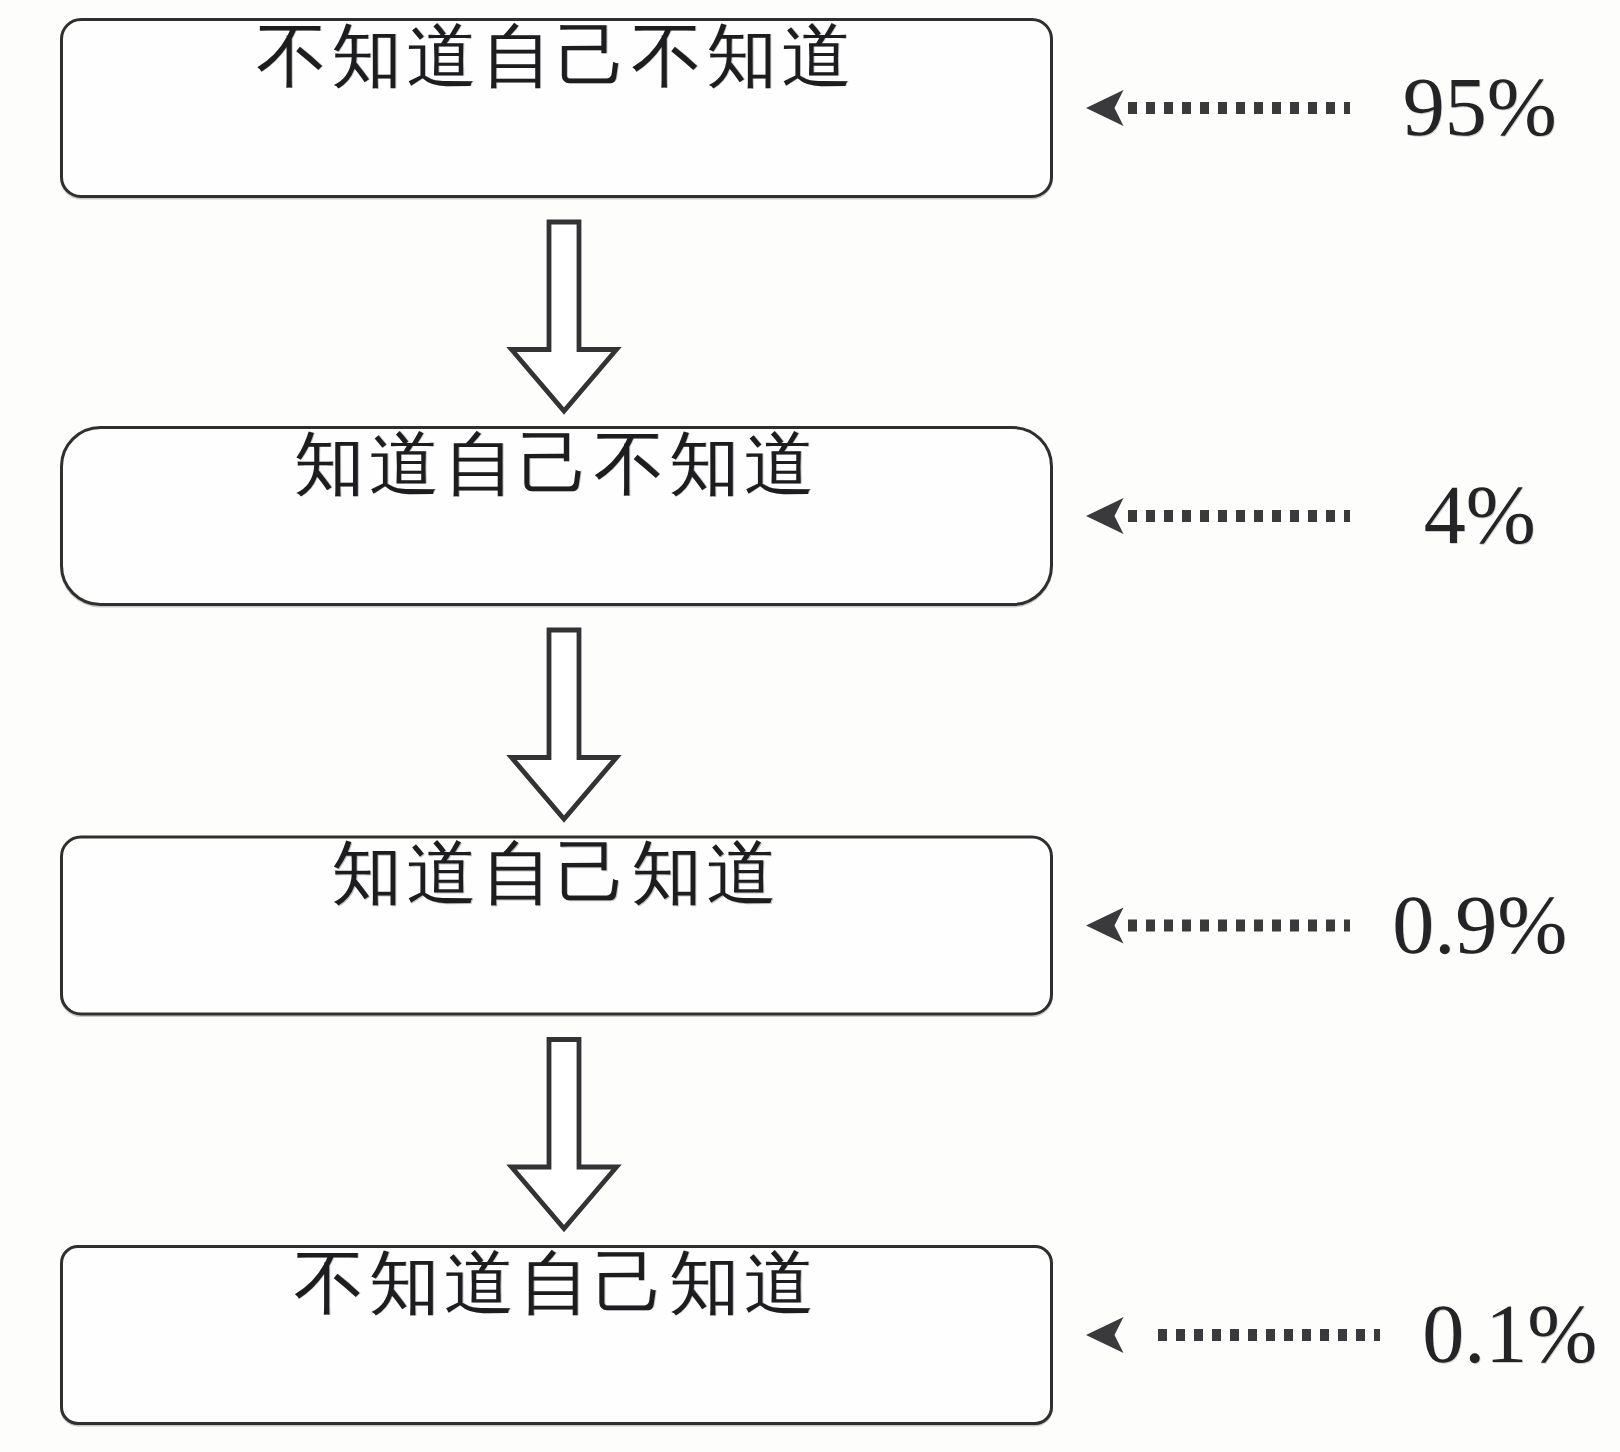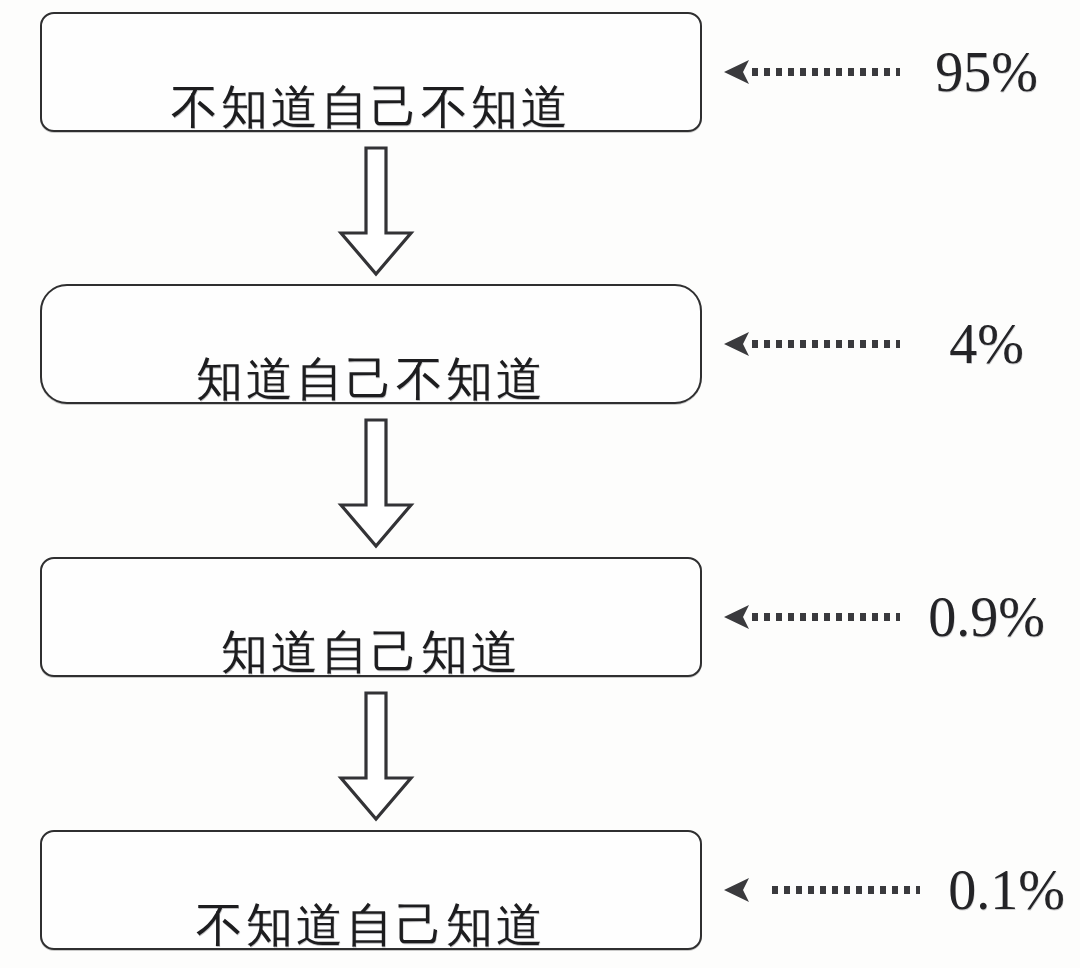--- a/index.html
+++ b/index.html
@@ -28,38 +28,38 @@
   .stage {
     position: absolute;
     left: 40px;
     width: 662px;
     height: 120px;
     box-sizing: border-box;
     border: 2.5px solid #2f2f30;
     border-radius: 14px;
     background: #fefefe;
     display: flex;
-    align-items: flex-end;
+    align-items: flex-start;
     justify-content: center;
     box-shadow: 0 1px 0 rgba(0,0,0,0.20);
   }
   .stage-label {
     font-family: "DejaVu Serif", "Liberation Serif", serif;
     font-size: 47px;
     letter-spacing: 3px;
     color: #1d1d1f;
     line-height: 1;
     white-space: nowrap;
     text-shadow: 0.6px 0.6px 0 rgba(120,120,125,0.45);
   }
 
   .stage-0 { top: 12px; }
   .stage-1 { top: 284px; border-radius: 27px; }
   .stage-2 { top: 557px; }
-  .stage-3 { top: 830px; }
+  .stage-3 { top: 830px; border-radius: 12px; }
 
   
   .block-arrow {
     position: absolute;
     left: 336px;
     width: 80px;
     height: 132px;
   }
   .block-arrow svg { display: block; width: 100%; height: 100%; }
 

